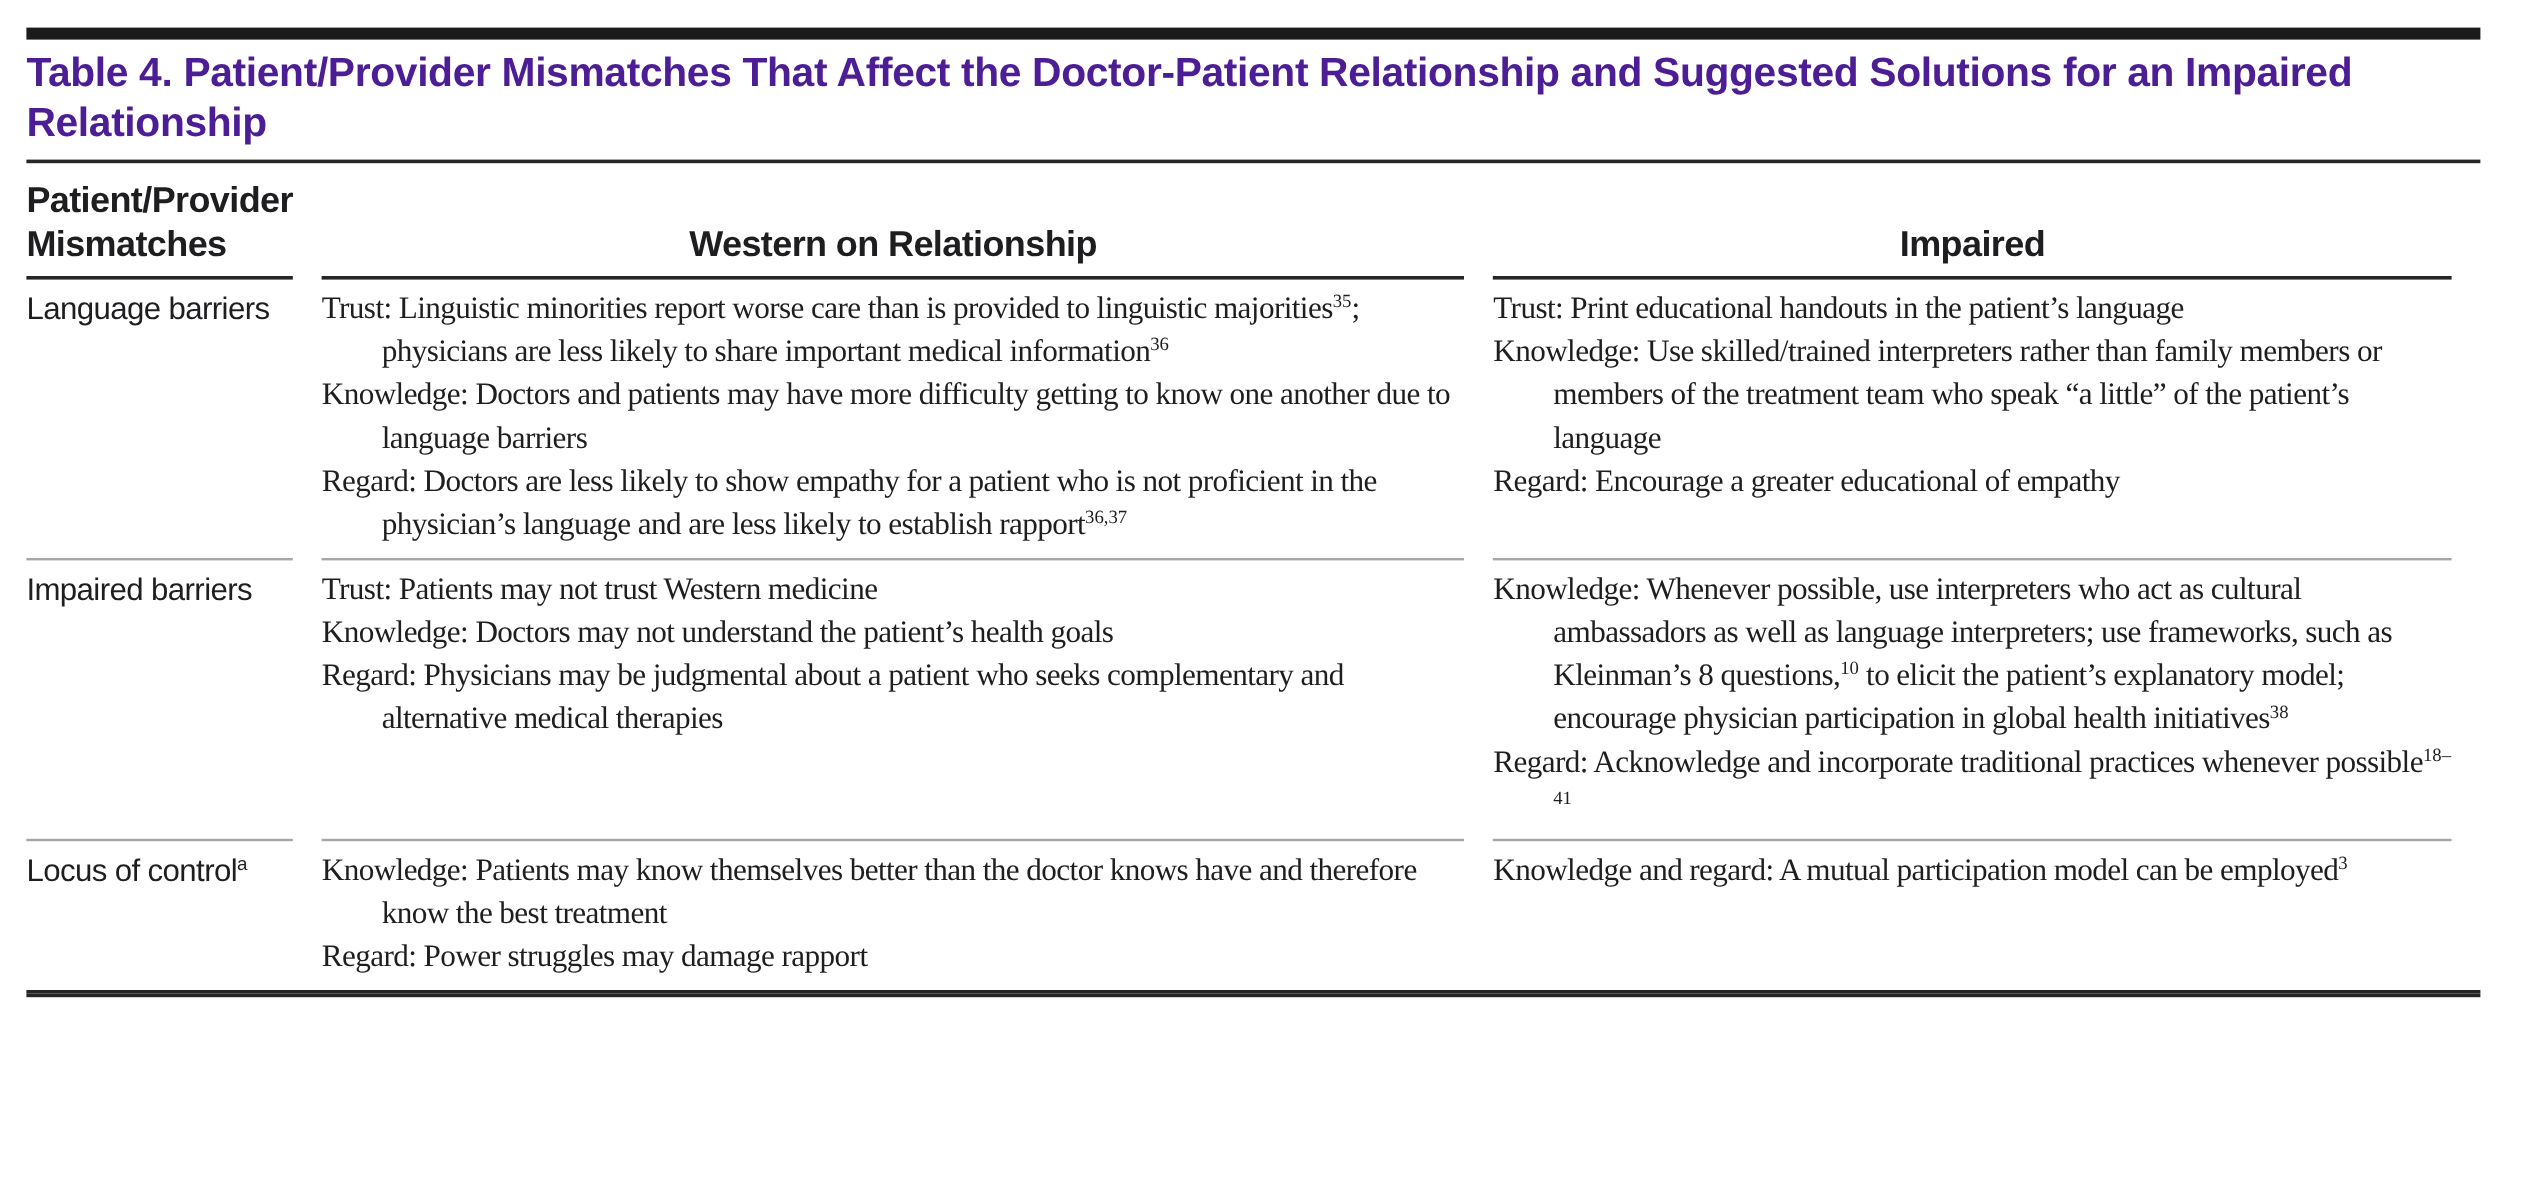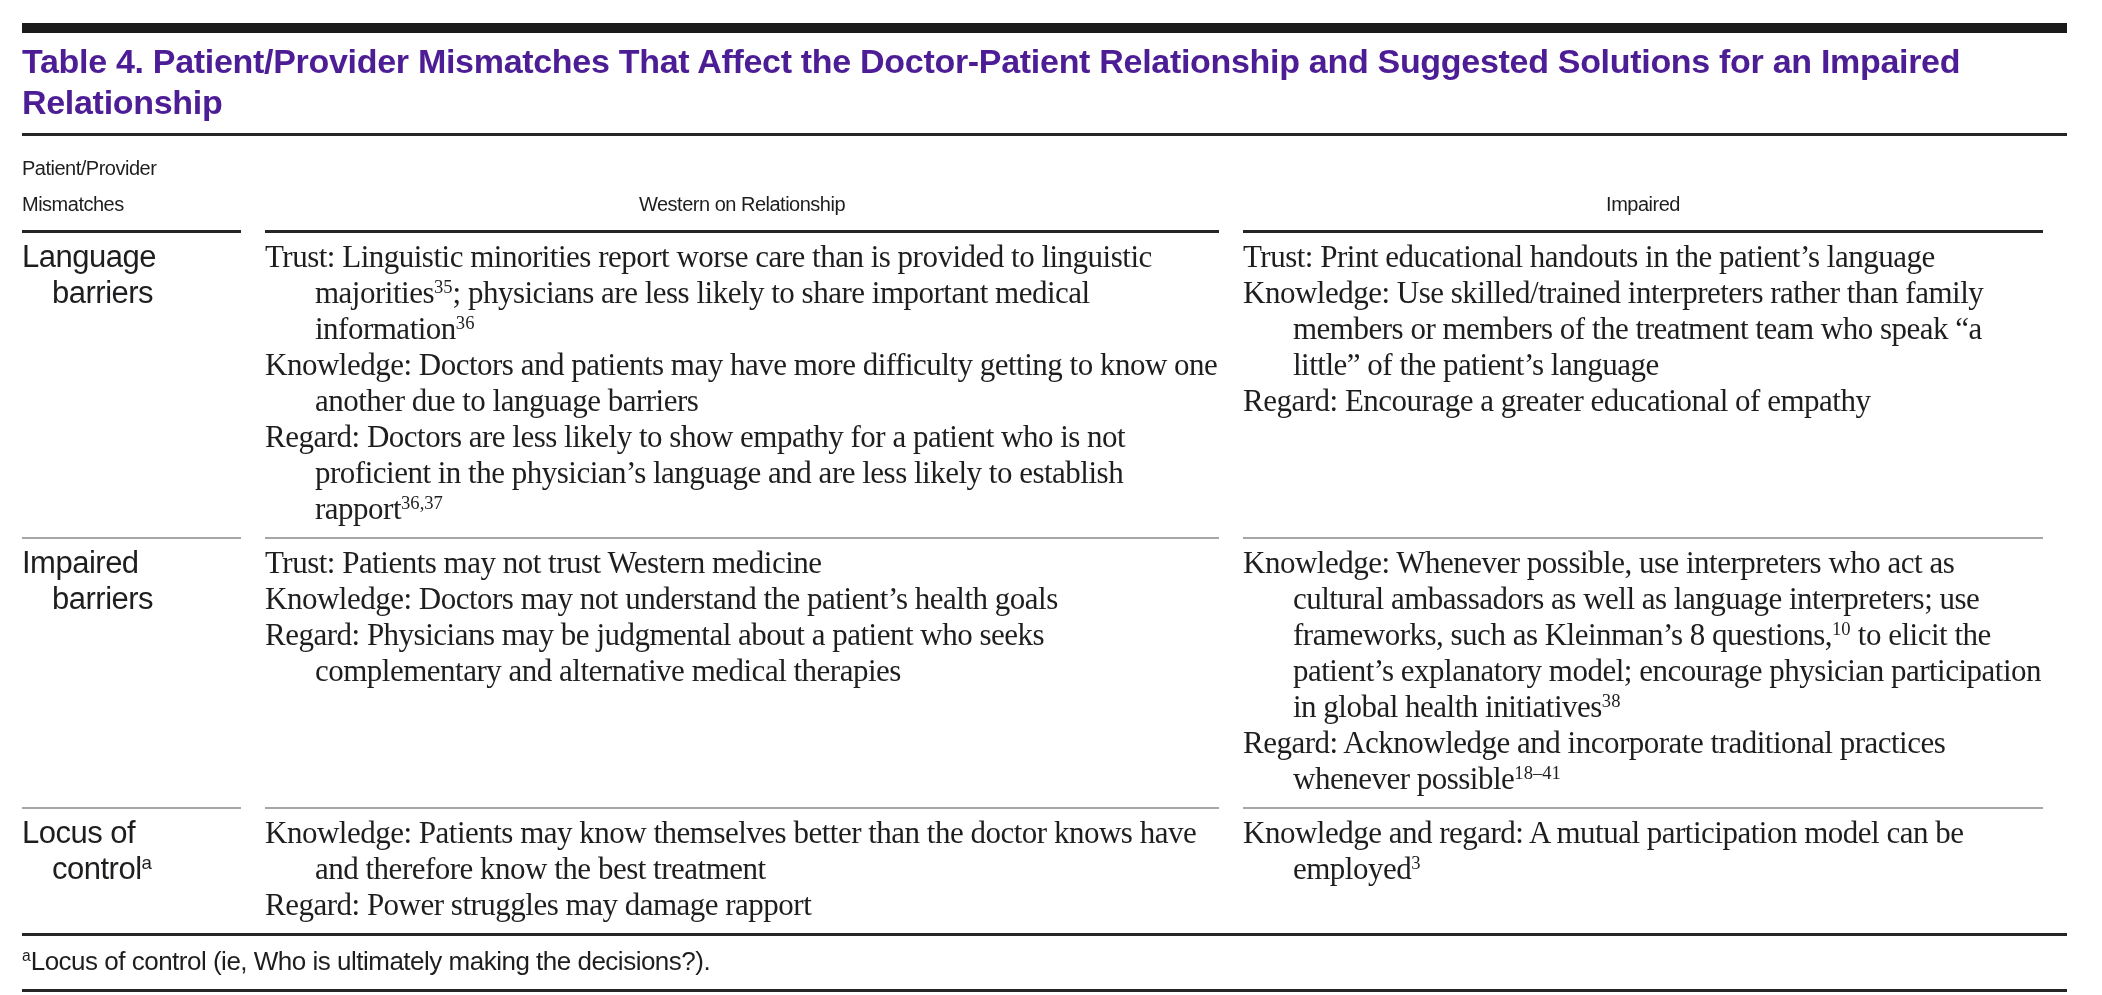--- a/index.html
+++ b/index.html
@@ -38,32 +38,32 @@
     border-collapse: separate;
     border-spacing: 24px 0;
     margin-left: -24px;
     table-layout: fixed;
   }
   col.c1 { width: 219px; }
   col.c2 { width: 954px; }
   col.c3 { width: 800px; }
   .tbl th {
     vertical-align: bottom;
-    font-weight: normal;
-    font-size: 20px;
+    font-weight: bold;
+    font-size: 30px;
     line-height: 36px;
     letter-spacing: -0.5px;
     padding: 14px 0 8px 0;
     border-bottom: 3px solid #262626;
   }
   .tbl th.h1 { text-align: left; }
   .tbl th.h2, .tbl th.h3 { text-align: center; }
   .tbl td {
     vertical-align: top;
-    font-size: 31px;
+    font-size: 26px;
     line-height: 36px;
     letter-spacing: -0.5px;
     padding: 6px 0 10px 0;
     border-bottom: 2px solid #a6a6a6;
   }
   .tbl tr.last td { border-bottom: none; }
   .entry {
     padding-left: 50px;
     text-indent: -50px;
     font-family: Liberation Serif, serif;
@@ -147,15 +147,14 @@
           <div class="entry">Regard: Power struggles may damage rapport</div>
         </td>
         <td>
           <div class="entry">Knowledge and regard: A mutual participation model can be employed<sup>3</sup></div>
         </td>
       </tr>
     </tbody>
   </table>
 
   <div class="rule-heavy"></div>
-  <div class="footnote"><sup>a</sup>Locus of control (ie, Who is ultimately making the decisions?).</div>
   <div class="rule-heavy"></div>
 </div>
 
 </body></html>

